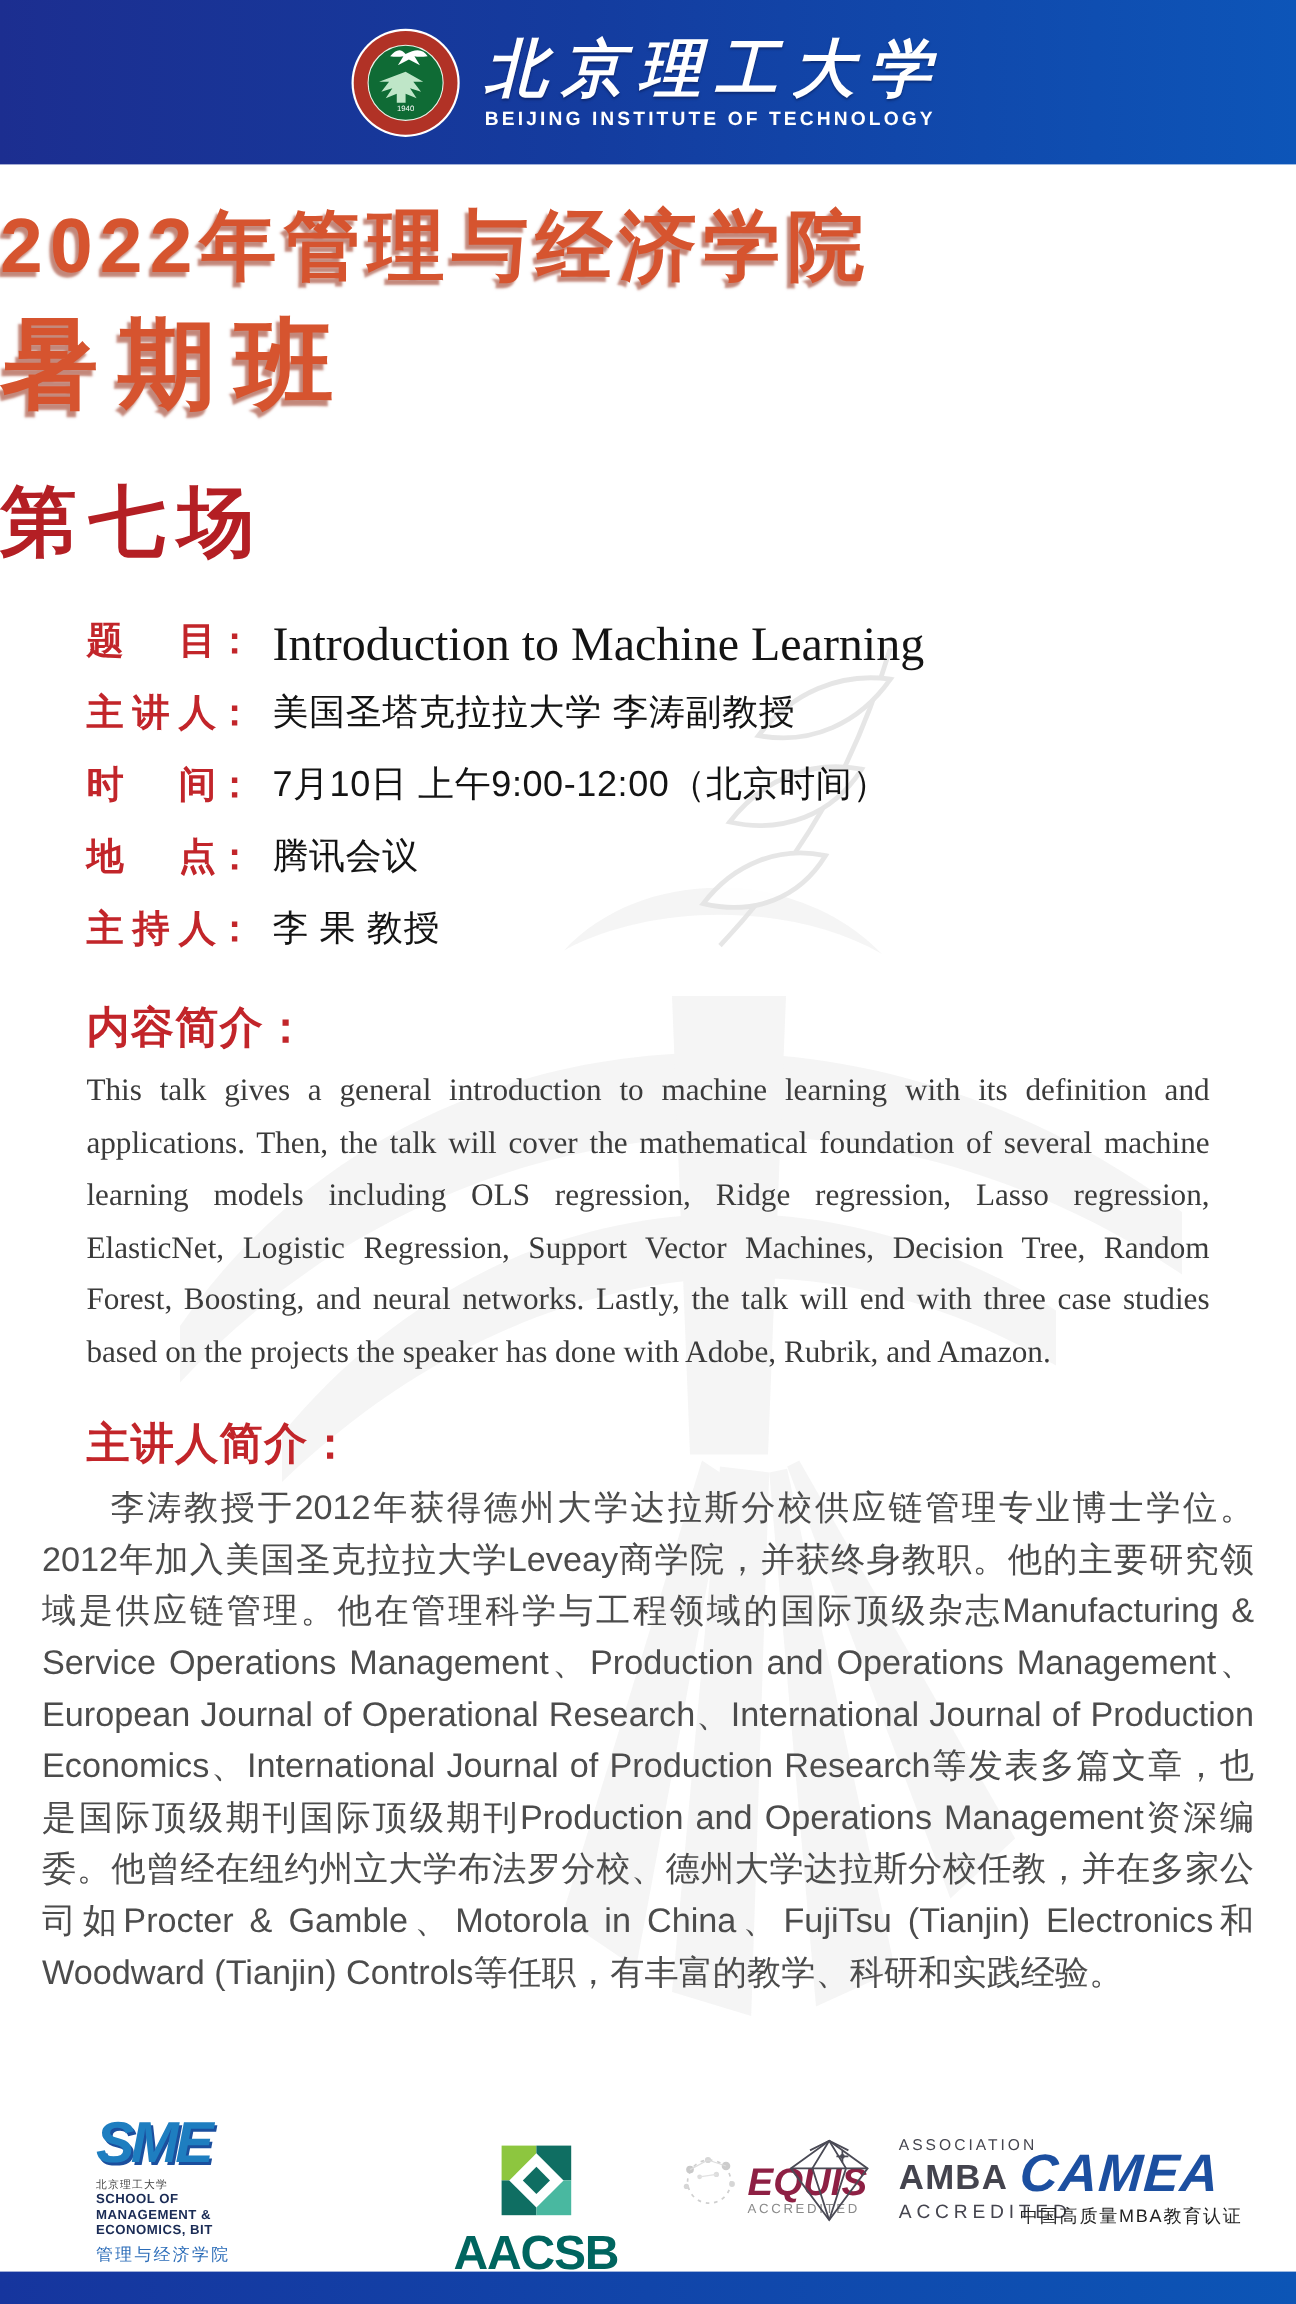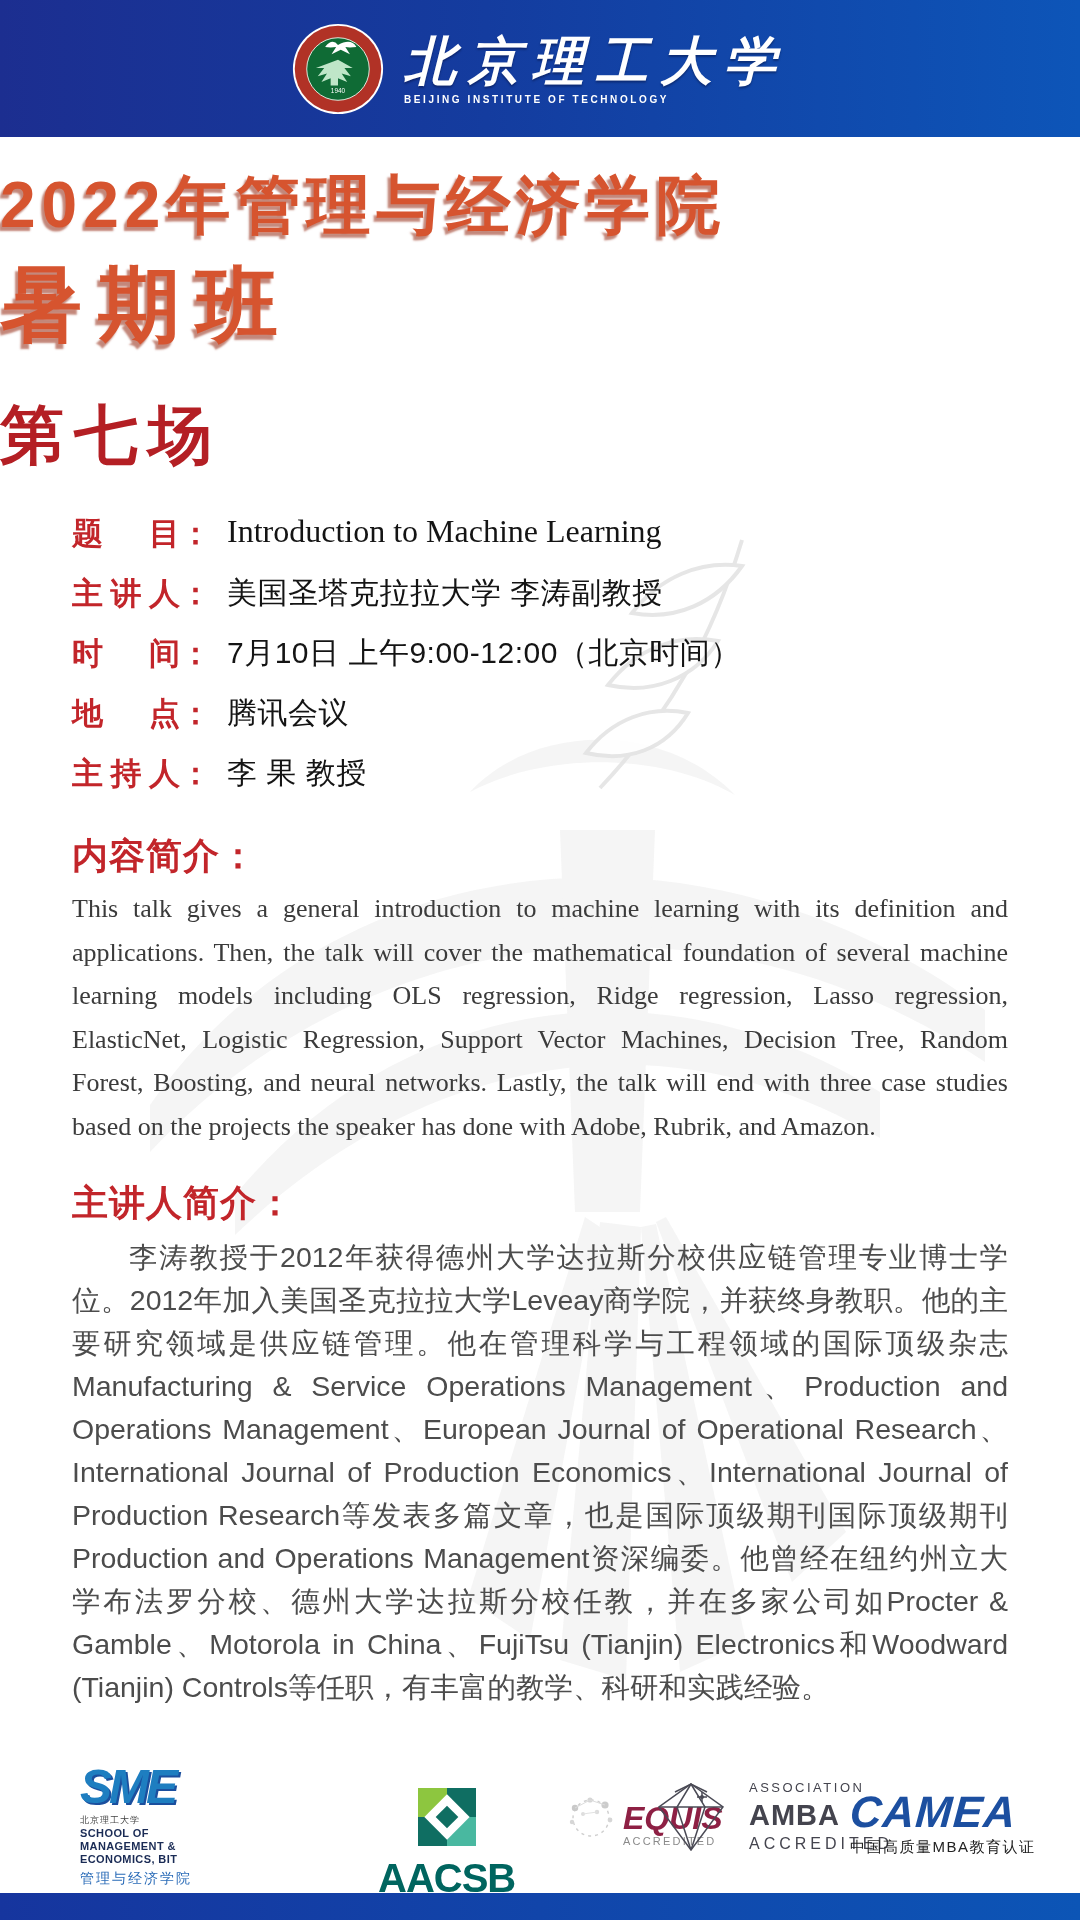--- a/index.html
+++ b/index.html
@@ -16,21 +16,21 @@
   .header{
     height:137px;background:linear-gradient(90deg,#1c2e90 0%,#143c9f 45%,#0d55b8 100%);
     display:flex;align-items:center;justify-content:center;gap:20px;
   }
   .emblem{width:92px;height:92px;flex:0 0 auto;}
   .univ-text{display:flex;flex-direction:column;align-items:flex-start;}
   .univ-cn{
     color:#ffffff;font-family:"DejaVu Serif",serif;font-style:italic;font-weight:bold;
     font-size:52px;letter-spacing:12px;line-height:58px;text-shadow:0 2px 2px rgba(0,0,30,.35);
   }
-  .univ-en{color:#ffffff;font-size:10px;font-weight:bold;letter-spacing:2.6px;margin-top:4px;text-align:center;}
+  .univ-en{color:#ffffff;font-size:16px;font-weight:bold;letter-spacing:2.6px;margin-top:4px;text-align:center;}
 
   
   .hero{text-align:left;}
   .t1{
     margin-top:30px;font-size:64px;line-height:76px;font-weight:900;letter-spacing:6px;
     color:#d6542f;text-shadow:-3px 4px 2px rgba(146,36,12,.55);
   }
   .t2{
     margin-top:14px;font-size:82px;line-height:96px;font-weight:900;letter-spacing:16px;
     color:#d6542f;text-shadow:-3px 5px 2px rgba(146,36,12,.55);
@@ -39,31 +39,31 @@
 
   
   .info{margin-top:44px;padding:0 72px;}
   .info-row{display:flex;align-items:flex-start;height:60px;}
   .info-label{
     display:inline-block;width:108px;color:#c2252a;font-weight:bold;font-size:31px;
     text-align:justify;text-align-last:justify;
   }
   .info-colon{color:#c2252a;font-weight:bold;font-size:31px;}
   .info-value{margin-left:16px;font-size:30px;color:#141414;letter-spacing:.5px;}
-  .info-value.serif{font-family:"Liberation Serif",serif;font-size:32px;letter-spacing:0;}
+  .info-value.serif{font-family:"Liberation Serif",serif;font-size:40px;letter-spacing:0;}
 
   
   .sec-heading{margin-top:20px;padding:0 72px;color:#c2252a;font-size:36px;line-height:46px;font-weight:900;letter-spacing:1px;}
   .abstract-body{
     margin-top:8px;padding:0 72px;font-family:"Liberation Serif",serif;
     font-size:26px;line-height:43.5px;color:#3b3b3b;text-align:justify;
   }
   .bio-heading{margin-top:32px;}
   .bio-body{
-    margin-top:10px;padding:0 72px;font-size:28.5px;line-height:43px;color:#4c4c4c;
+    margin-top:10px;padding:0 35px;font-size:28.5px;line-height:43px;color:#4c4c4c;
     text-align:justify;text-indent:2em;
   }
 
   
   .organizer{margin-top:24px;padding:0 72px;font-size:33px;line-height:46px;}
   .org-label{color:#c2252a;font-weight:900;}
   .org-value{color:#1a1a1a;margin-left:10px;letter-spacing:2px;}
 
   
   .footer{position:absolute;left:0;top:1762px;width:1080px;height:130px;z-index:1;}

